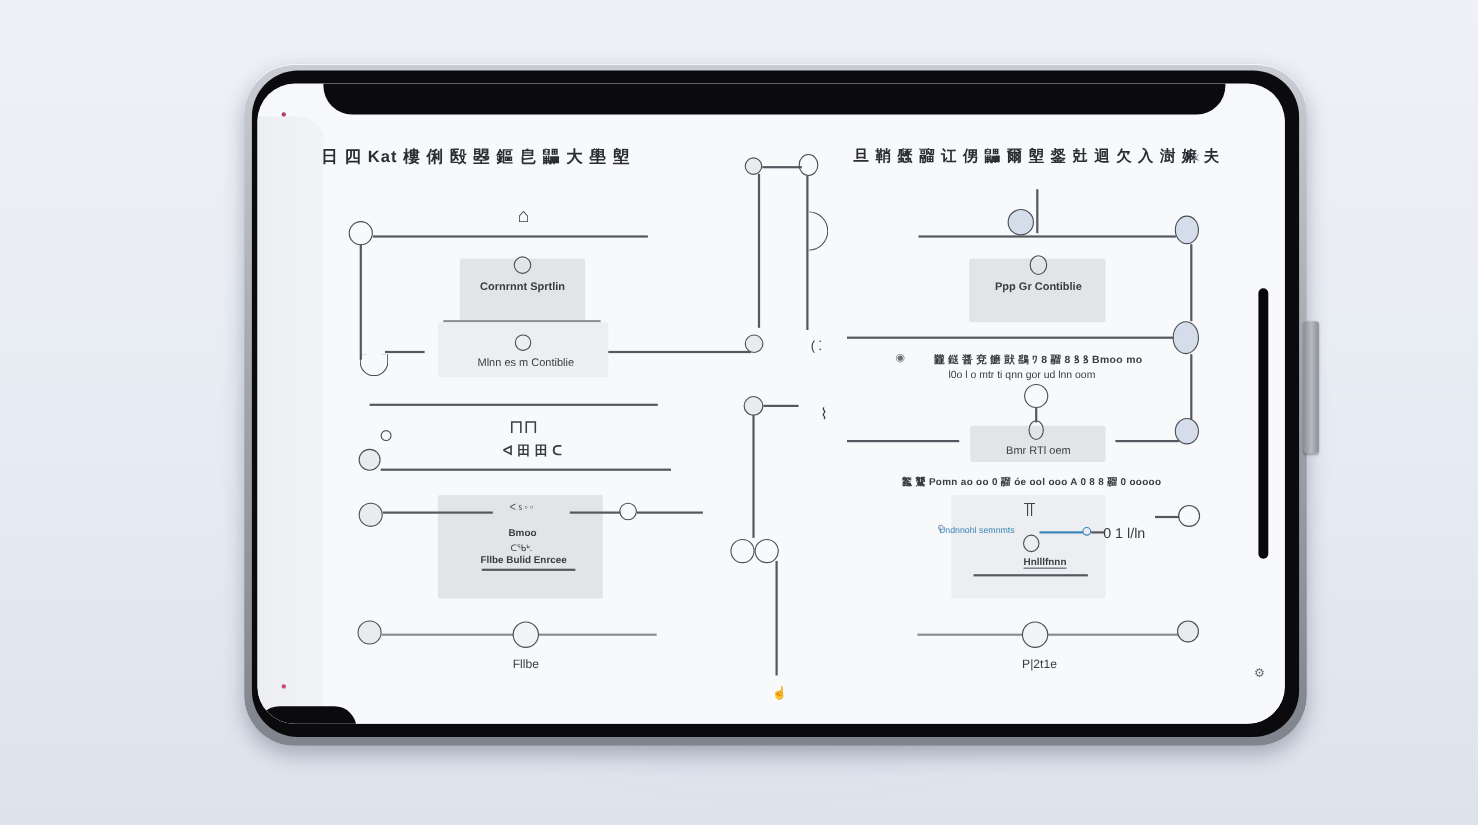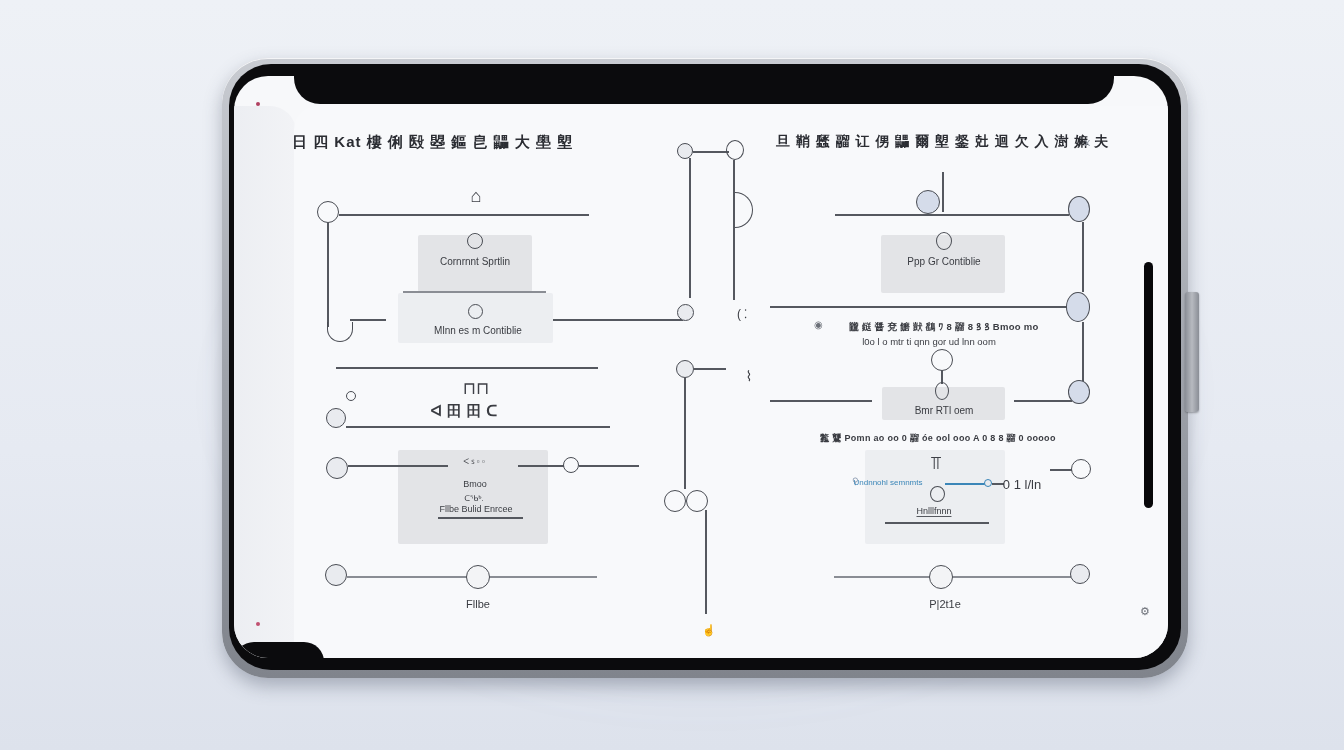--- a/index.html
+++ b/index.html
@@ -84,24 +84,24 @@
     background: transparent; border-color: #4a4d54;
   }
   .box {
     position: absolute; background: #e3e4e7; border-radius: 2px;
   }
   .box.light { background: #eceef1; }
   .lbl {
     position: absolute; font-size: 10px; color: #3a3c42; white-space: nowrap;
     text-align: center; transform: translateX(-50%);
   }
-  .lbl.bold { font-weight: normal; text-align: center; }
+  .lbl.bold { font-weight: bold; text-align: center; }
   .lbl.dense { font-size: 9.5px; font-weight: bold; letter-spacing: 0.3px; }
   .lbl.blue { color: #3b86b8; font-size: 8px; }
-  .underline { border-bottom: 1px solid #55585f; }
+  .underline { border-bottom: 1px solid #55585f; margin-left: 16px; }
   .glyph {
     position: absolute; font-size: 18px; color: #3e4047; transform: translateX(-50%);
   }
   .slider-bar {
     position: absolute; left: 1144px; top: 262px; width: 9px; height: 246px;
     border-radius: 5px; background: #08080a;
   }
   .small-icon {
     position: absolute; font-size: 11px; color: #6b6f77;
   }
@@ -140,21 +140,21 @@
 
 <div class="box light" style="left:398px;top:293px;width:155px;height:50px;"></div>
 <div class="node" style="left:468px;top:304px;width:15px;height:15px;background:transparent;"></div>
 <div class="lbl" style="left:478px;top:325px;">Mlnn es m Contiblie</div>
 <div class="ln h" style="left:350px;top:319px;width:36px;"></div>
 <div class="ln h" style="left:553px;top:319px;width:130px;"></div>
 <div class="node arc" style="left:327px;top:322px;width:26px;height:20px;border-radius:0 0 20px 20px;border-top:none;"></div>
 
 <div class="ln h" style="left:336px;top:367px;width:262px;"></div>
 <div class="glyph" style="left:476px;top:378px;font-size:17px;">⊓⊓</div>
-<div class="lbl dense" style="left:464px;top:402px;font-size:15px;text-align:right;">ᐊ 田 田 ᑕ</div>
+<div class="lbl dense" style="left:484px;top:402px;font-size:12px;text-align:right;">ᐊ 田 田 ᑕ</div>
 <div class="node" style="left:326px;top:408px;width:20px;height:20px;"></div>
 <div class="node" style="left:346px;top:391px;width:10px;height:10px;background:transparent;"></div>
 <div class="ln h" style="left:346px;top:426px;width:264px;"></div>
 
 <div class="box" style="left:398px;top:450px;width:150px;height:94px;"></div>
 <div class="node" style="left:326px;top:457px;width:22px;height:22px;"></div>
 <div class="ln h" style="left:348px;top:465px;width:100px;"></div>
 <div class="lbl" style="left:474px;top:455px;font-size:8px;">ᐸ ꜱ ▫ ▫</div>
 <div class="ln h" style="left:518px;top:465px;width:46px;"></div>
 <div class="node" style="left:563px;top:457px;width:16px;height:16px;background:transparent;"></div>

